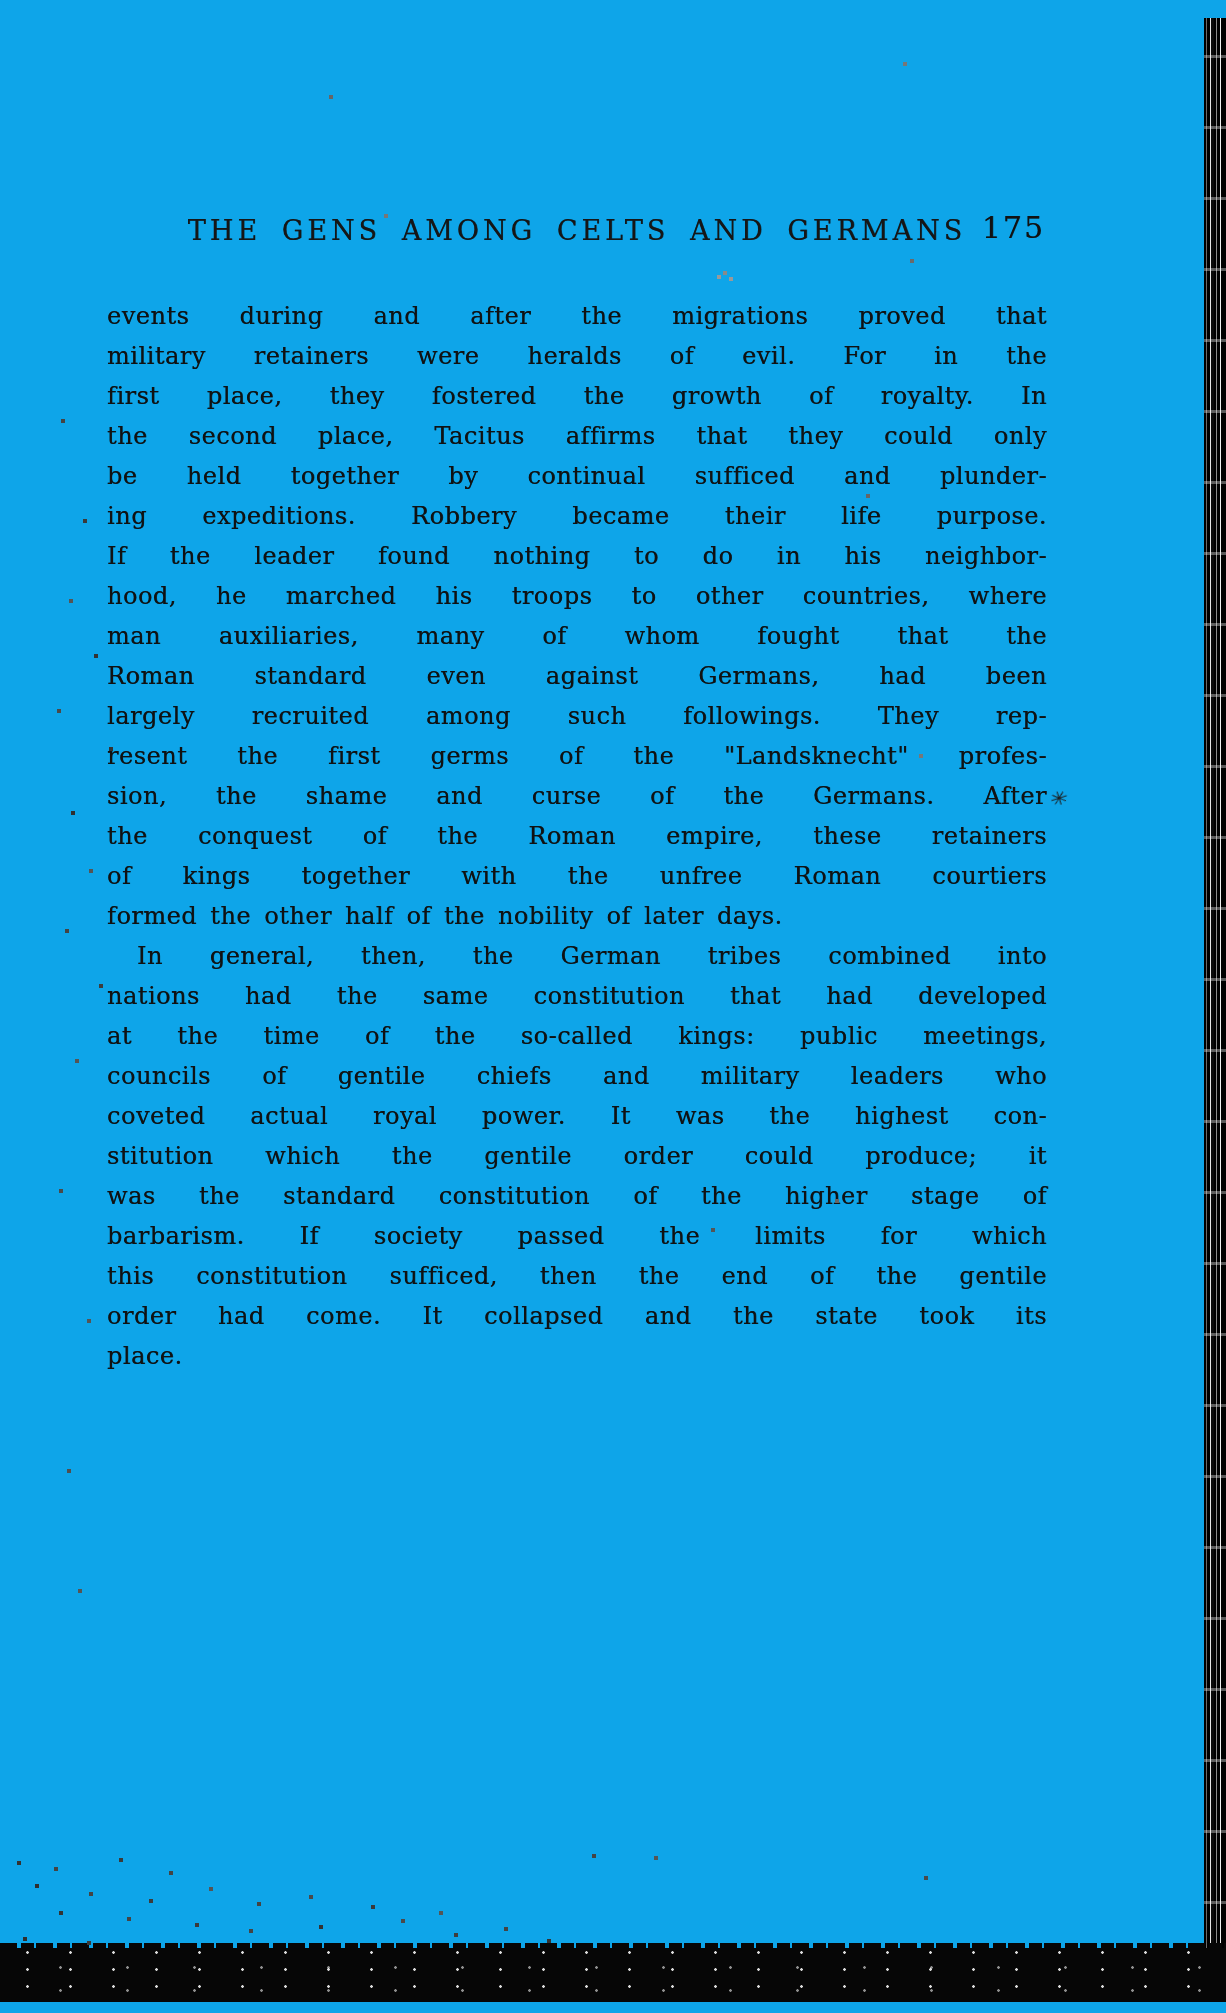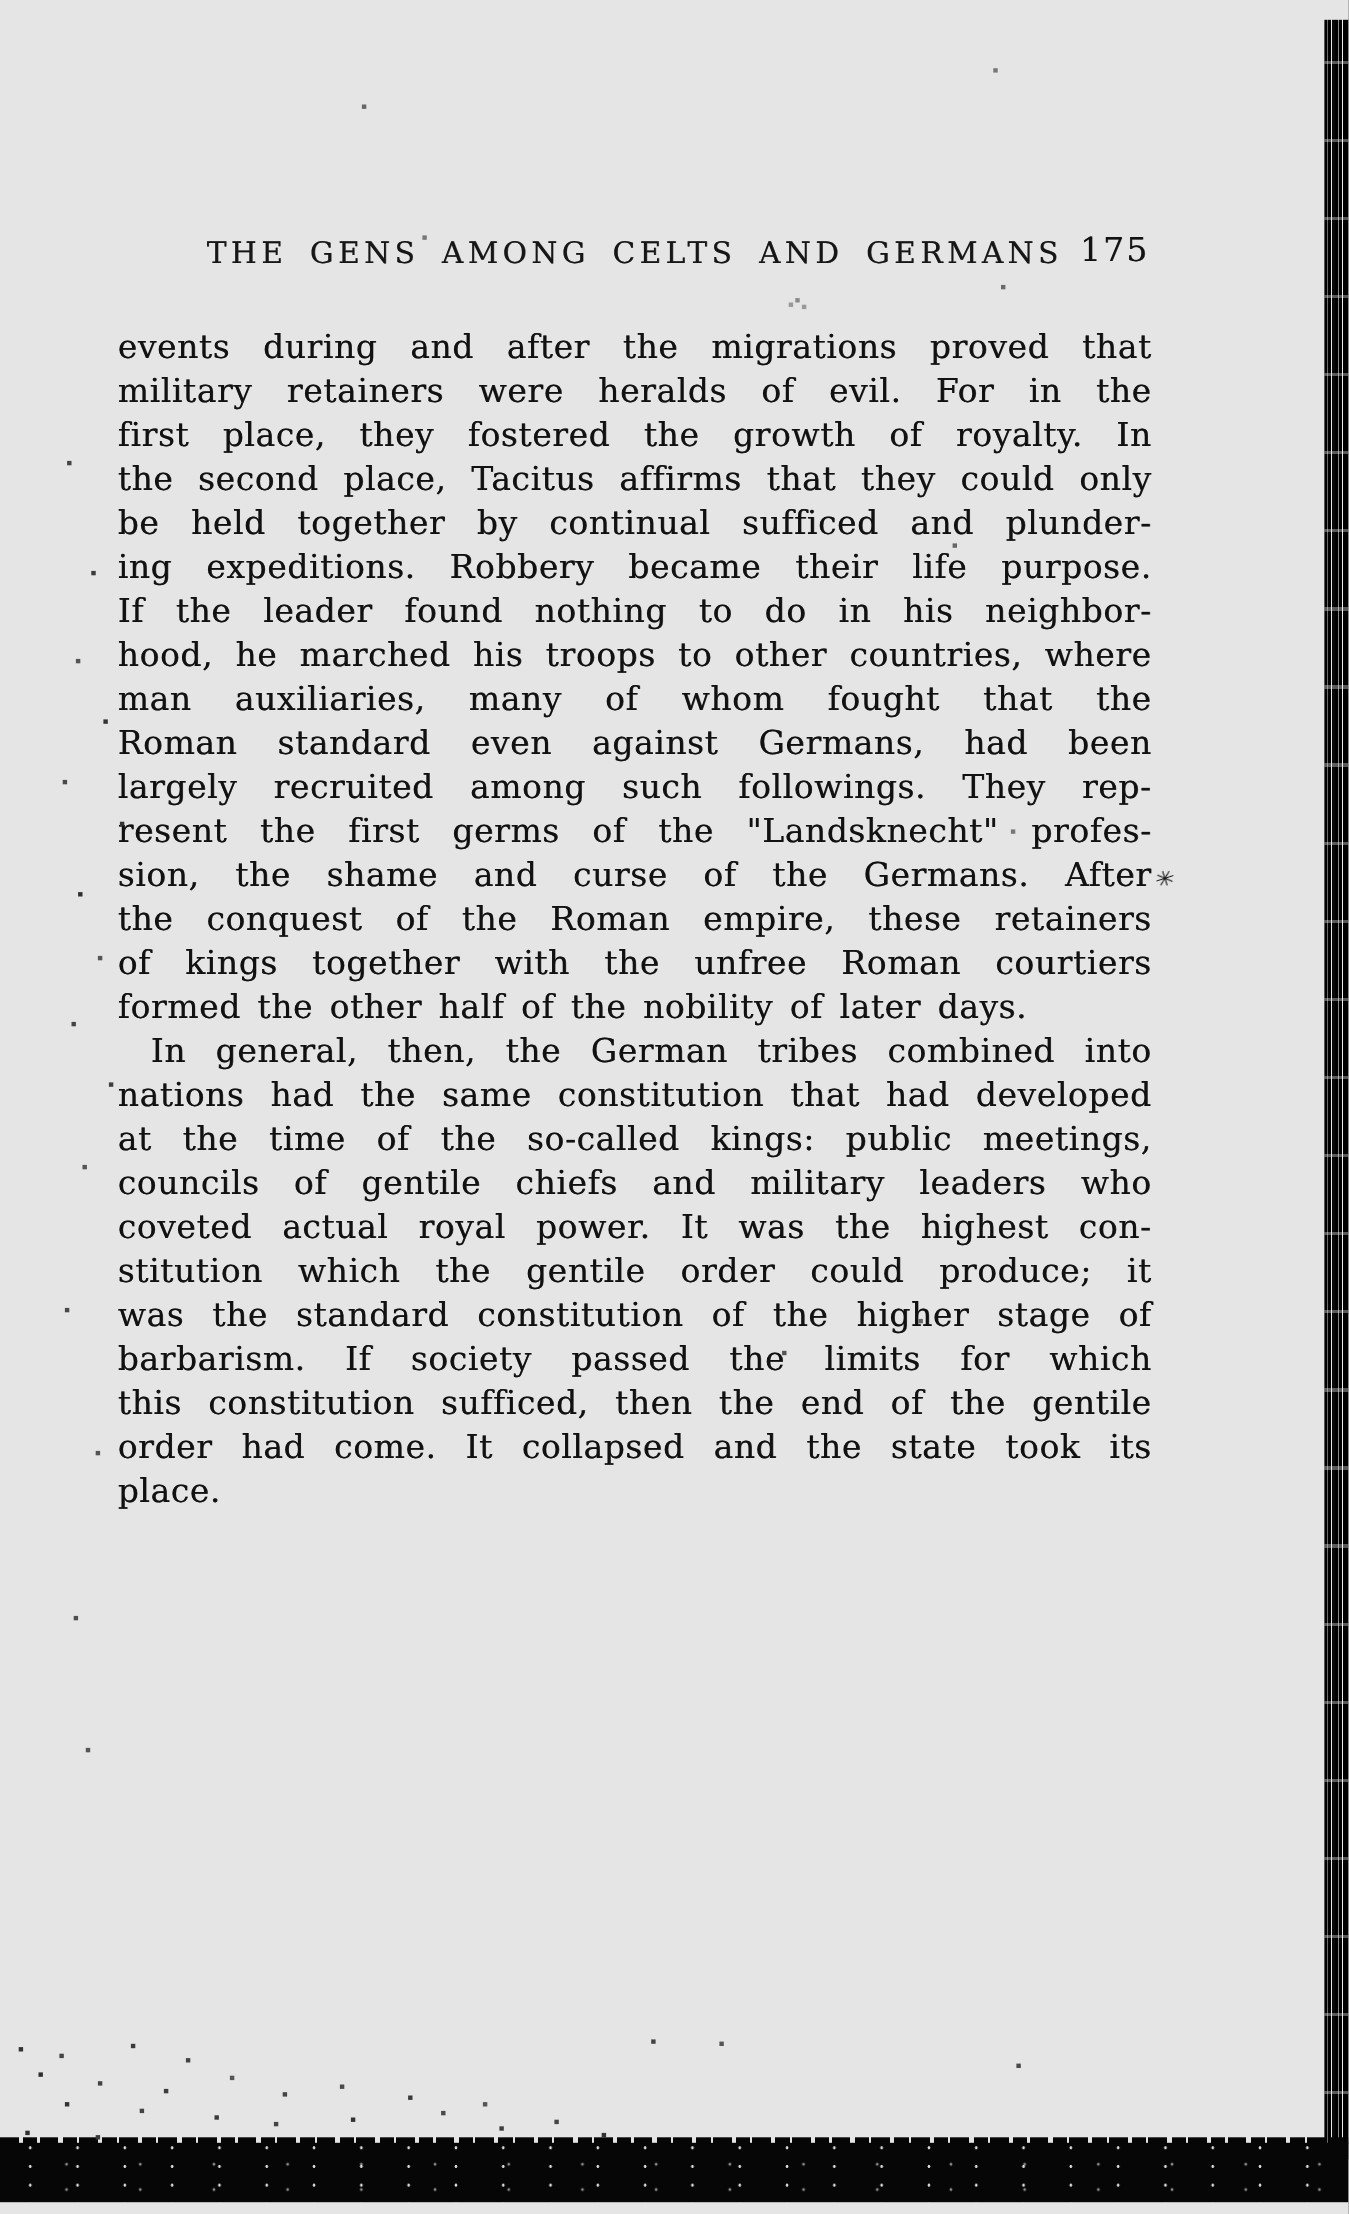--- a/index.html
+++ b/index.html
@@ -1,20 +1,20 @@
 <!DOCTYPE html>
 <html><head>
 <meta charset="utf-8">
 <style>
   html, body { margin: 0; padding: 0; background: #888; }
   .page {
     position: relative;
     width: 1226px;
     height: 2013px;
-    background: #e5e5e5;
+    background: #0ea5e9;
     overflow: hidden;
     font-family: "DejaVu Serif", "Liberation Serif", serif;
     color: #0d0d0d;
   }
 
   
   .running-head {
     position: absolute;
     top: 212px;
     left: 107px;
@@ -42,21 +42,21 @@
   }
 
   
   .text-block {
     position: absolute;
     top: 296px;
     left: 107px;
     width: 940px;
   }
   .line {
-    font-size: 30px;
+    font-size: 24px;
     line-height: 40px;
     letter-spacing: 0.5px;
     word-spacing: 5px;
     white-space: normal;
     text-align: justify;
     text-align-last: justify;
     color: #111;
     text-shadow: 0.35px 0 0 rgba(0,0,0,0.65);
   }
   .line.para-end { text-align-last: left; }

